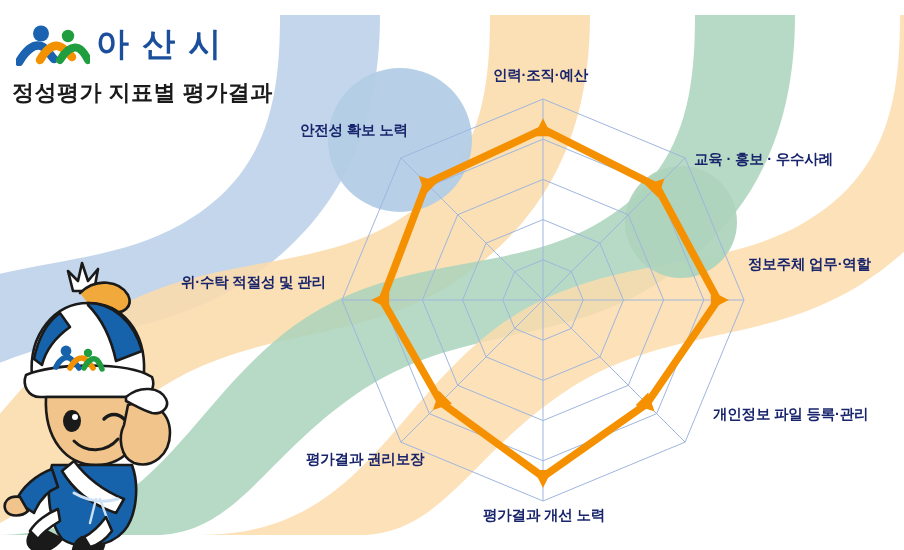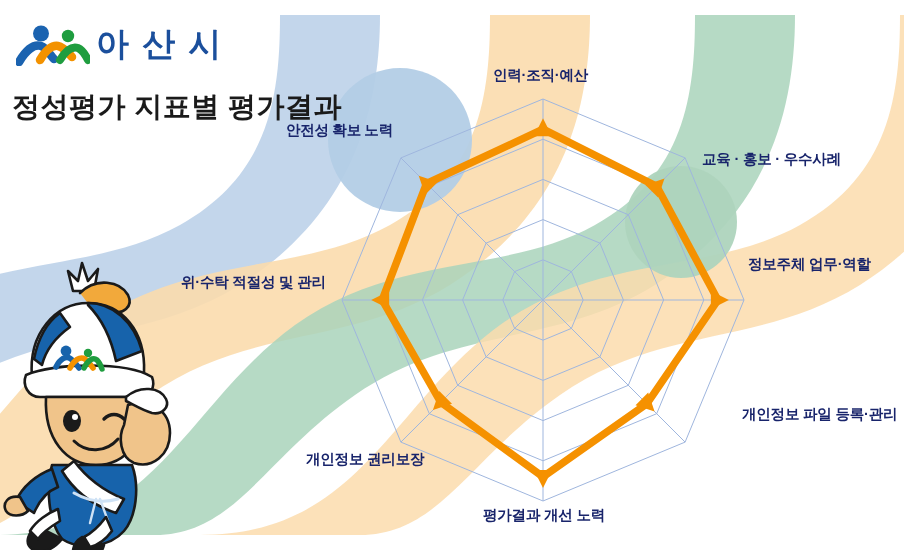--- a/index.html
+++ b/index.html
@@ -14,22 +14,22 @@
 
   
   #brand { position: absolute; left: 8px; top: 18px; width: 300px; height: 80px; }
   #logo-mark { position: absolute; left: 8px; top: 6px; width: 74px; height: 42px; }
   #logo-word {
     position: absolute; left: 88px; top: 6px;
     font-size: 33px; font-weight: 700; letter-spacing: 2px;
     color: #1b4f9c; line-height: 40px; white-space: nowrap;
   }
   #page-title {
-    position: absolute; left: 4px; top: 70px;
-    font-size: 28px; font-weight: 700; color: #1a1a1a;
+    position: absolute; left: 4px; top: 60px;
+    font-size: 22px; font-weight: 700; color: #1a1a1a;
     letter-spacing: 0.5px; white-space: nowrap;
   }
 
   
   #decor { position: absolute; left: 0; top: 0; width: 904px; height: 550px; }
 
   
   #mascot { position: absolute; left: 0px; top: 255px; width: 200px; height: 295px; }
 
   
@@ -165,22 +165,22 @@
         <polygon points="0,-11 9,7 -9,7" transform="translate(646.8,403.8) rotate(135.0)"></polygon>
         <polygon points="0,-11 9,7 -9,7" transform="translate(543.0,476.9) rotate(180.0)"></polygon>
         <polygon points="0,-11 9,7 -9,7" transform="translate(440.7,402.3) rotate(225.0)"></polygon>
         <polygon points="0,-11 9,7 -9,7" transform="translate(382.2,300.0) rotate(270.0)"></polygon>
         <polygon points="0,-11 9,7 -9,7" transform="translate(426.5,183.5) rotate(315.0)"></polygon>
       </g>
   </svg>
 
   <div id="axis-label-layer">
       <div class="axis-label" style="left: 493px; top: 66px;">인력·조직·예산</div>
-      <div class="axis-label" style="left: 694px; top: 150px; margin-left: 8px;">교육 · 홍보 · 우수사례</div>
+      <div class="axis-label" style="left: 694px; top: 150px;">교육 · 홍보 · 우수사례</div>
       <div class="axis-label" style="left: 748px; top: 255px;">정보주체 업무·역할</div>
-      <div class="axis-label" style="left: 713px; top: 405px; margin-left: 29px;">개인정보 파일 등록·관리</div>
+      <div class="axis-label" style="left: 713px; top: 405px;">개인정보 파일 등록·관리</div>
       <div class="axis-label" style="left: 483px; top: 506px;">평가결과 개선 노력</div>
-      <div class="axis-label" style="left: 306px; top: 450px;">개인정보 권리보장</div>
+      <div class="axis-label" style="left: 306px; top: 450px;">평가결과 권리보장</div>
       <div class="axis-label" style="left: 181px; top: 273px;">위·수탁 적절성 및 관리</div>
-      <div class="axis-label" style="left: 286px; top: 121px; font-family: Liberation Serif, serif;">안전성 확보 노력</div>
+      <div class="axis-label" style="left: 300px; top: 121px;">안전성 확보 노력</div>
     </div>
 
 </div>
 
 </body></html>

